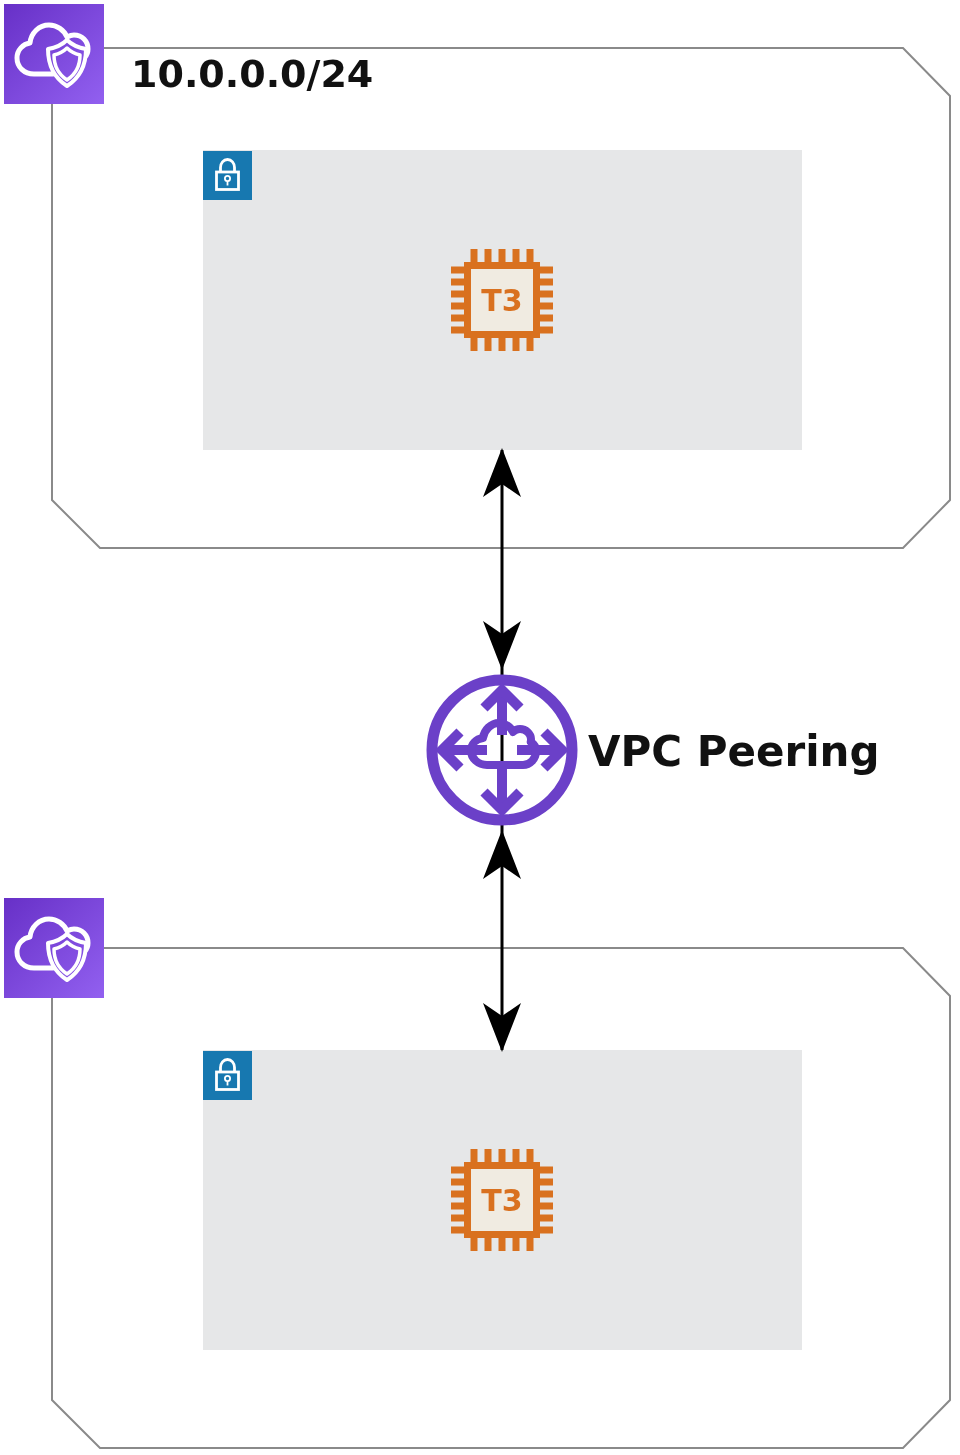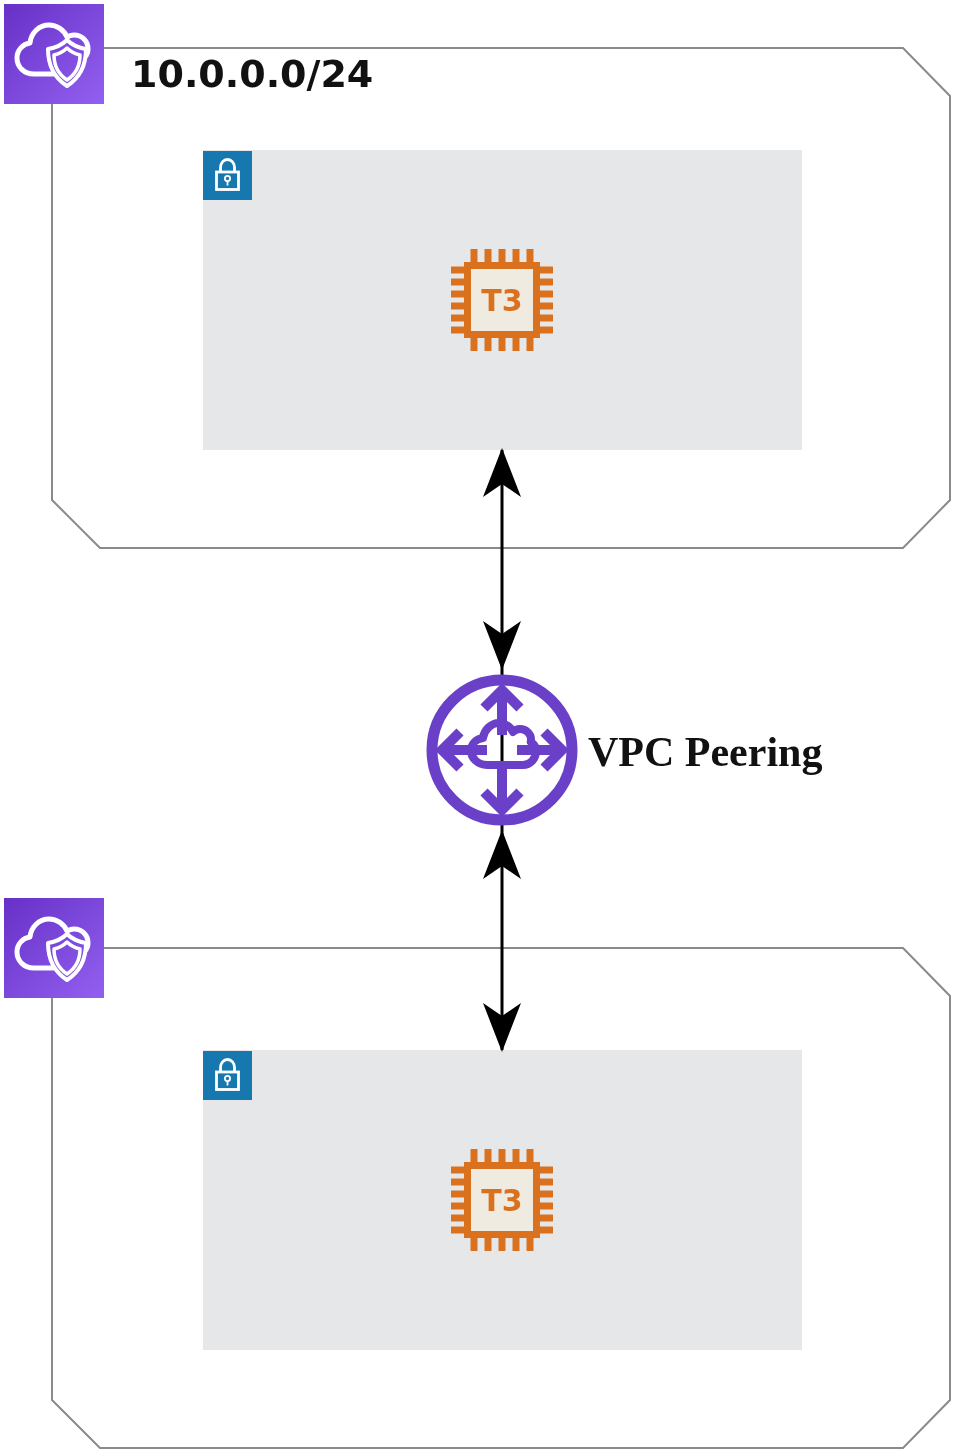--- a/index.html
+++ b/index.html
@@ -148,15 +148,15 @@
       <line x1="77" y1="92" x2="77" y2="134"></line>
       <path d="M 59 119 L 77 137 L 95 119"></path>
       <line x1="62" y1="77" x2="20" y2="77"></line>
       <path d="M 35 59 L 17 77 L 35 95"></path>
       <line x1="92" y1="77" x2="134" y2="77"></line>
       <path d="M 119 59 L 137 77 L 119 95"></path>
     </g>
     <path d="M 94 92 L 62 92 C 53 92 46 85 46 78 C 46 71 51 66 58 65 C 59 57 66 50 74 50 C 80 50 86 54 88 59 C 90 57 93 56 95 56 C 101 56 106 61 106 66 C 106 67 106 68 105.7 69 C 109 71 111 74 111 78 C 111 86 105 92 98 92 Z" fill="none" stroke="#6B40C8" stroke-width="8" stroke-linejoin="round"></path>
   </svg>
 
-  <div class="abs peering-label" style="left:588px;top:728px;font-family:Liberation Serif, serif;">VPC Peering</div>
+  <div class="abs peering-label" style="left:588px;top:728px;">VPC Peering</div>
 
 </div>
 
 </body></html>

